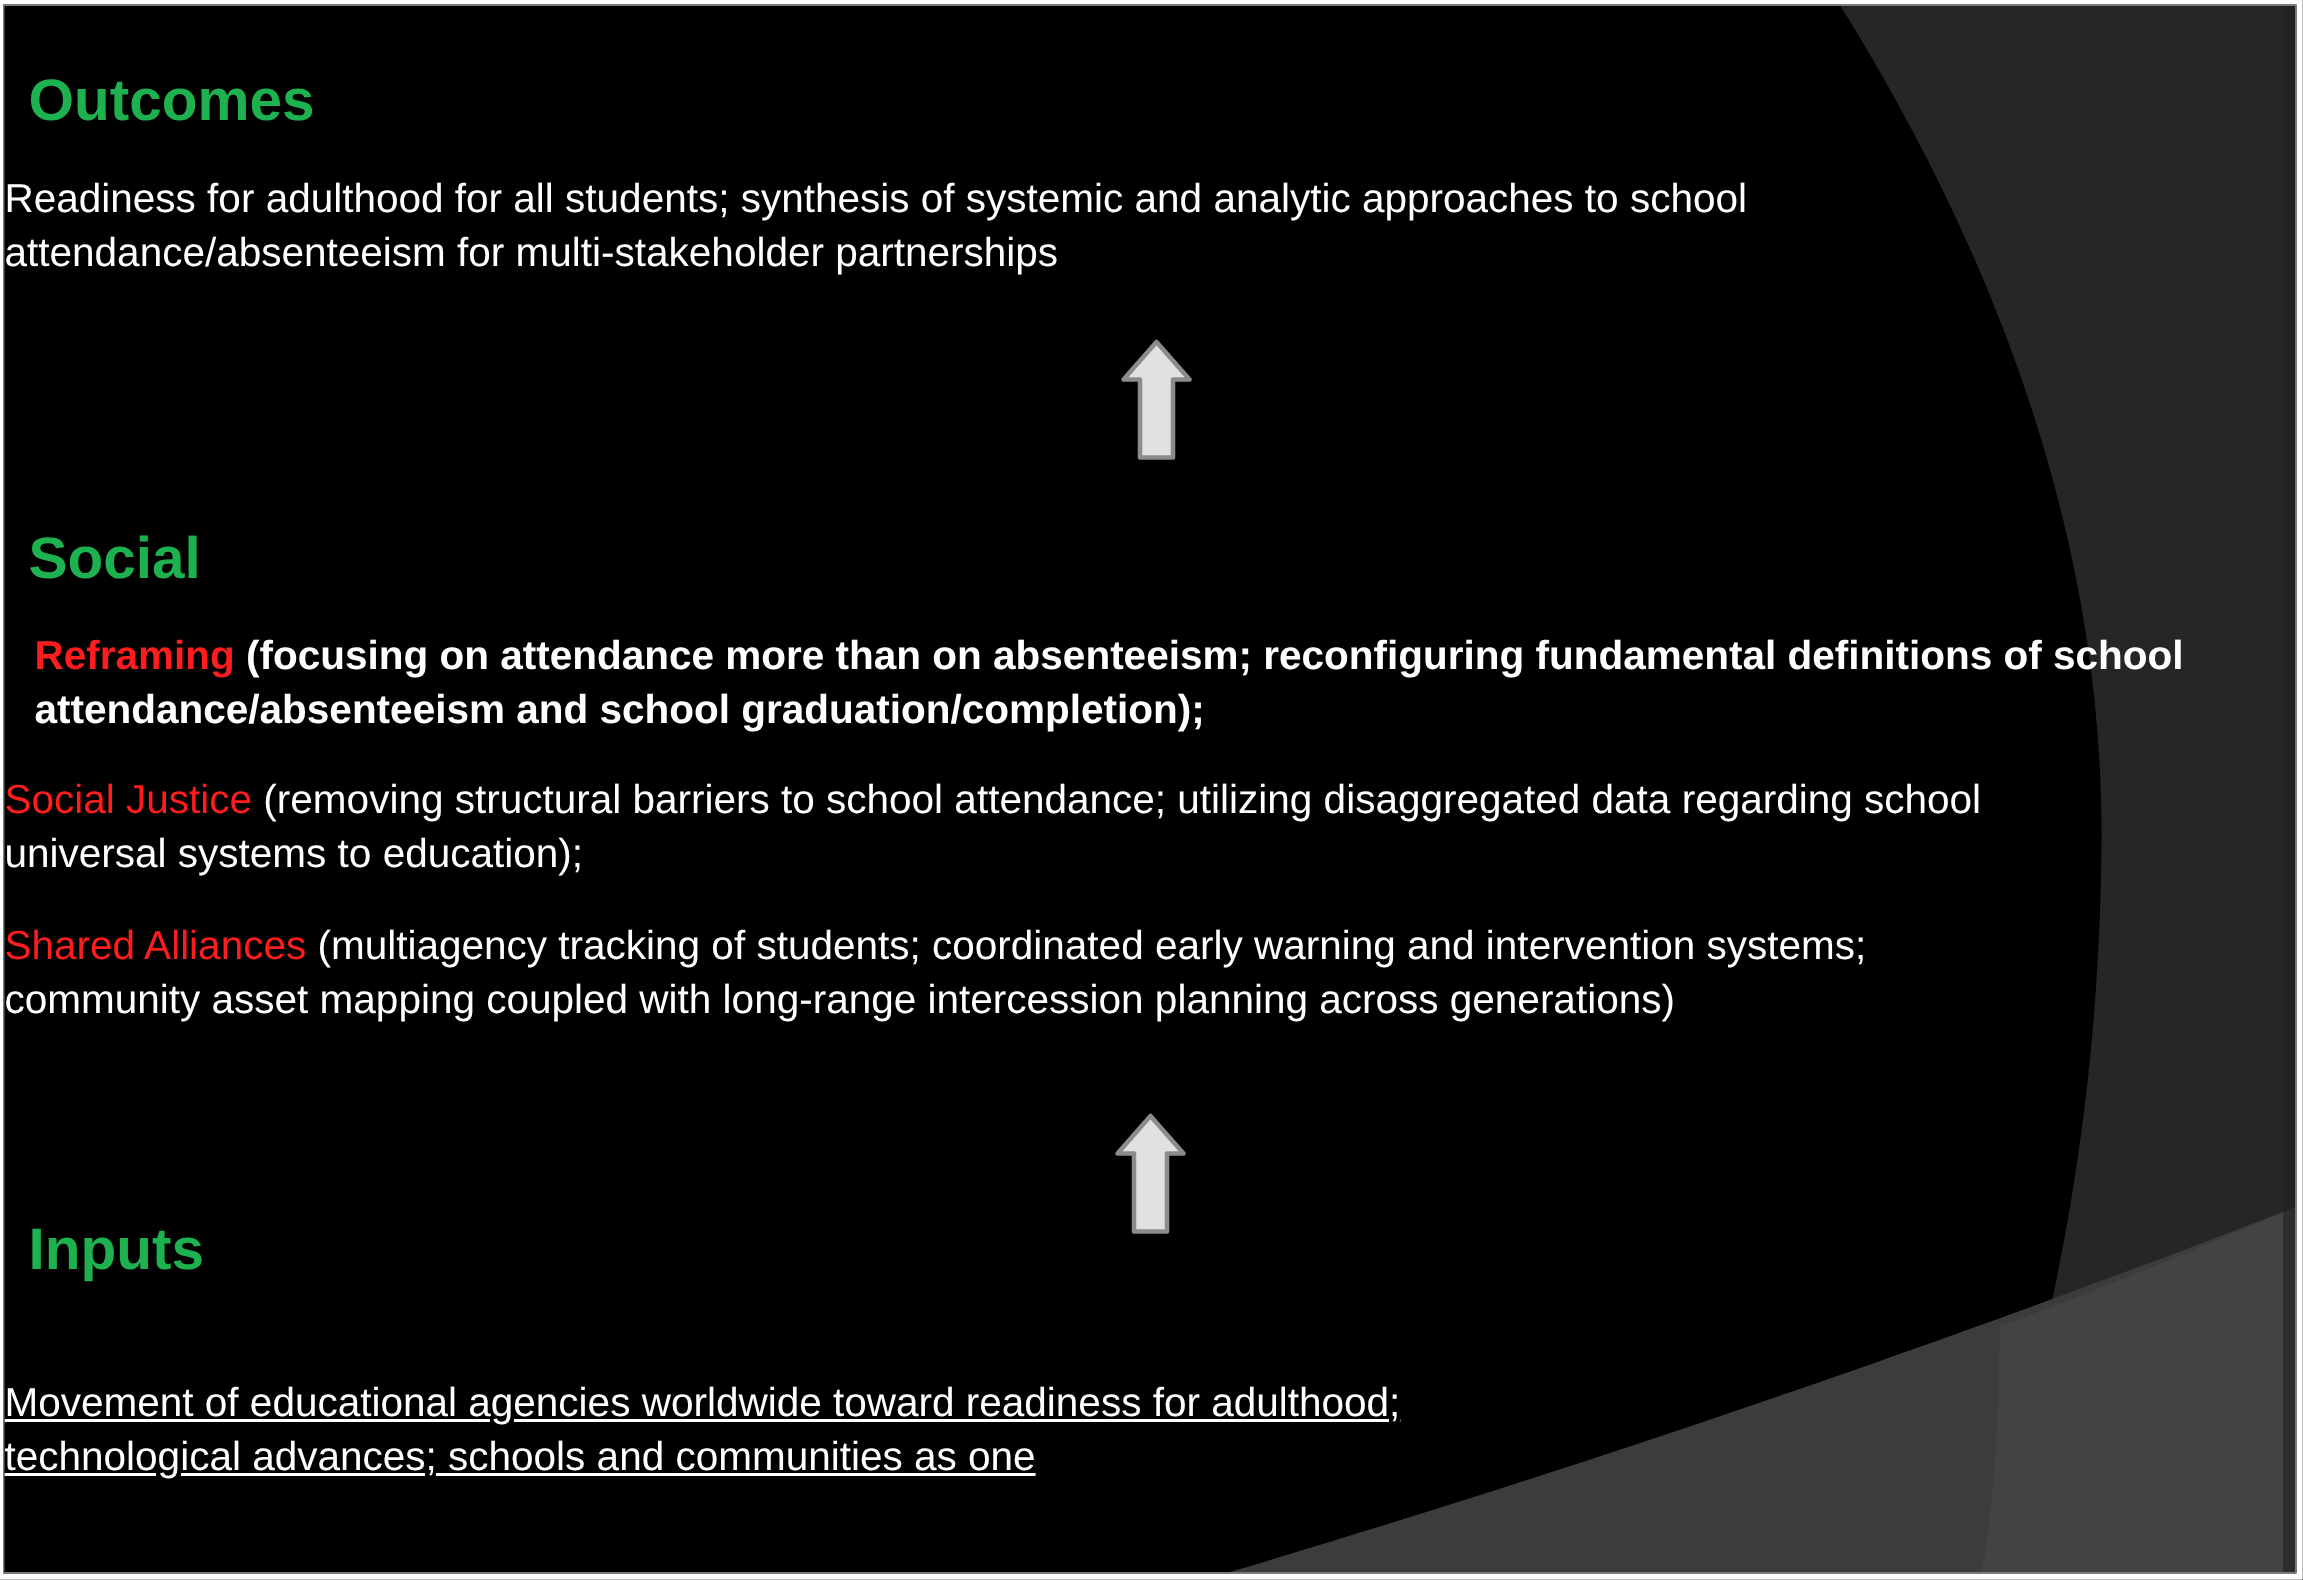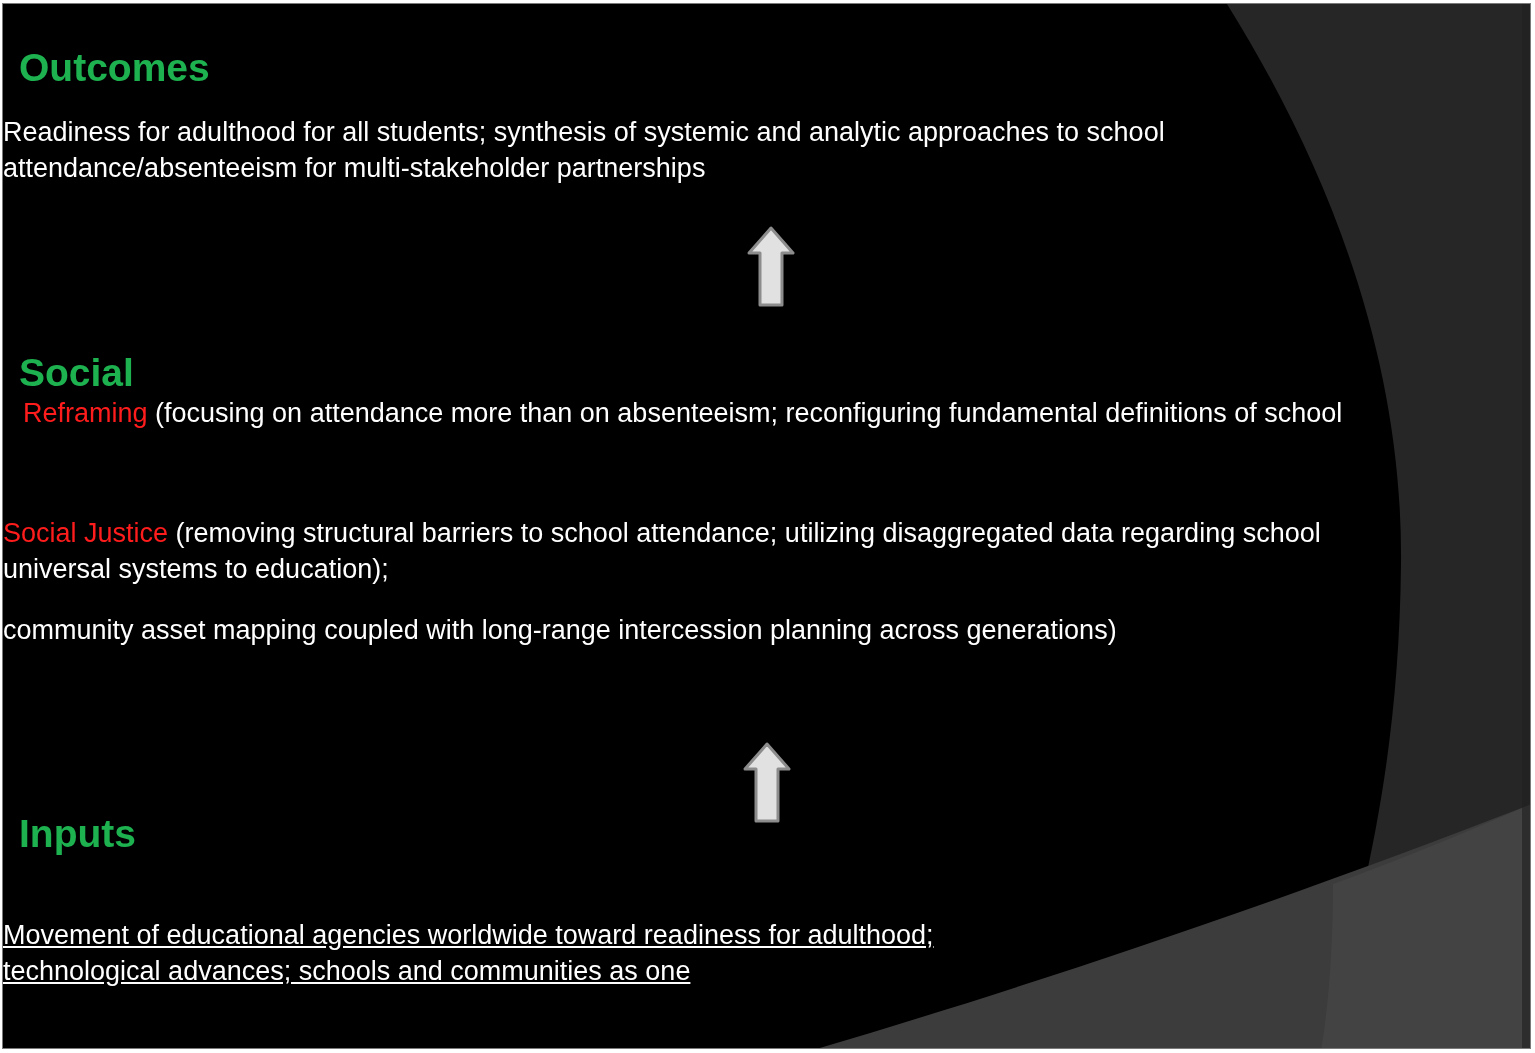--- a/index.html
+++ b/index.html
@@ -80,30 +80,32 @@
     <div>Readiness for adulthood for all students; synthesis of systemic and analytic approaches to school</div>
     <div>attendance/absenteeism for multi-stakeholder partnerships</div>
   </div>
 
   <svg class="arrow" style="left:743px; top:222px;" width="50" height="82" viewBox="0 0 50 82" xmlns="http://www.w3.org/2000/svg">
     <path d="M25,2 L47,27 L36,27 L36,79 L14,79 L14,27 L3,27 Z" fill="#e1e1e1" stroke="#8c8c8c" stroke-width="3" stroke-linejoin="round"></path>
   </svg>
 
   <h2 class="heading" style="top:330px;">Social</h2>
 
-  <div class="body-text" style="left:20px; top:391px; width:1489px;">
+  <div class="body-text" style="left:20px; top:415px; width:1489px;font-weight:bold;">
     <div><span class="red">Reframing</span><span> (focusing on attendance more than on absenteeism; reconfiguring fundamental definitions of school</span></div>
+    <div>attendance/absenteeism and school graduation/completion);</div>
   </div>
 
   <div class="body-text" style="left:0px; top:494px; width:1529px;margin-top:17px;">
     <div><span class="red">Social Justice</span><span> (removing structural barriers to school attendance; utilizing disaggregated data regarding school</span></div>
     <div>universal systems to education);</div>
   </div>
 
   <div class="body-text" style="left:0px; top:608px; width:1529px;">
+    <div><span class="red">Shared Alliances</span><span> (multiagency tracking of students; coordinated early warning and intervention systems;</span></div>
     <div>community asset mapping coupled with long-range intercession planning across generations)</div>
   </div>
 
   <svg class="arrow" style="left:739px; top:738px;" width="50" height="82" viewBox="0 0 50 82" xmlns="http://www.w3.org/2000/svg">
     <path d="M25,2 L47,27 L36,27 L36,79 L14,79 L14,27 L3,27 Z" fill="#e1e1e1" stroke="#8c8c8c" stroke-width="3" stroke-linejoin="round"></path>
   </svg>
 
   <h2 class="heading" style="top:791px;">Inputs</h2>
 
   <div class="body-text" style="left:0; top:913px; width:1529px;text-decoration:underline;">

